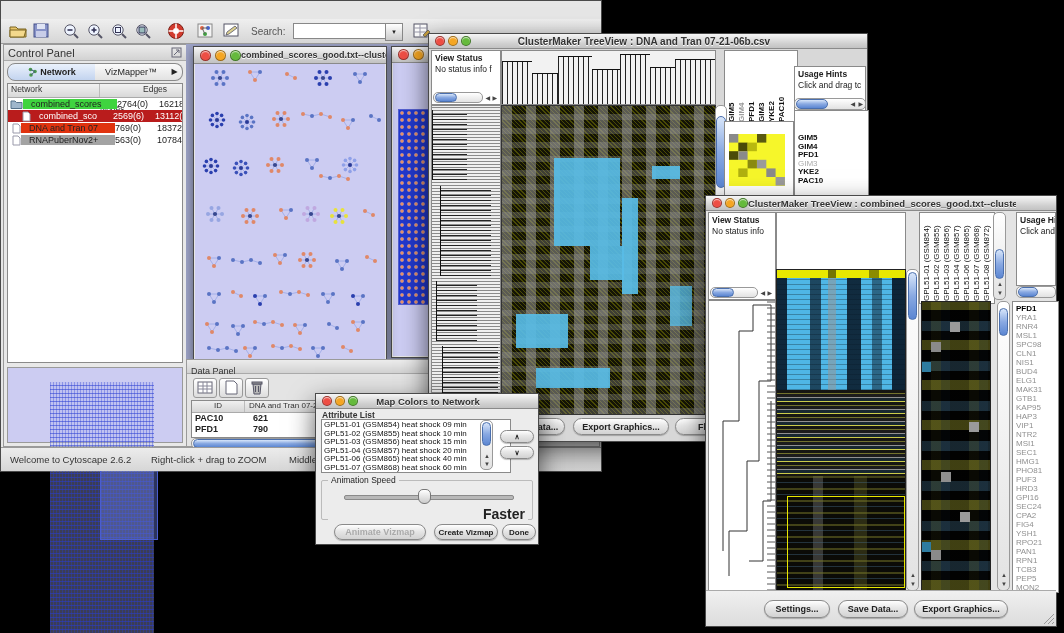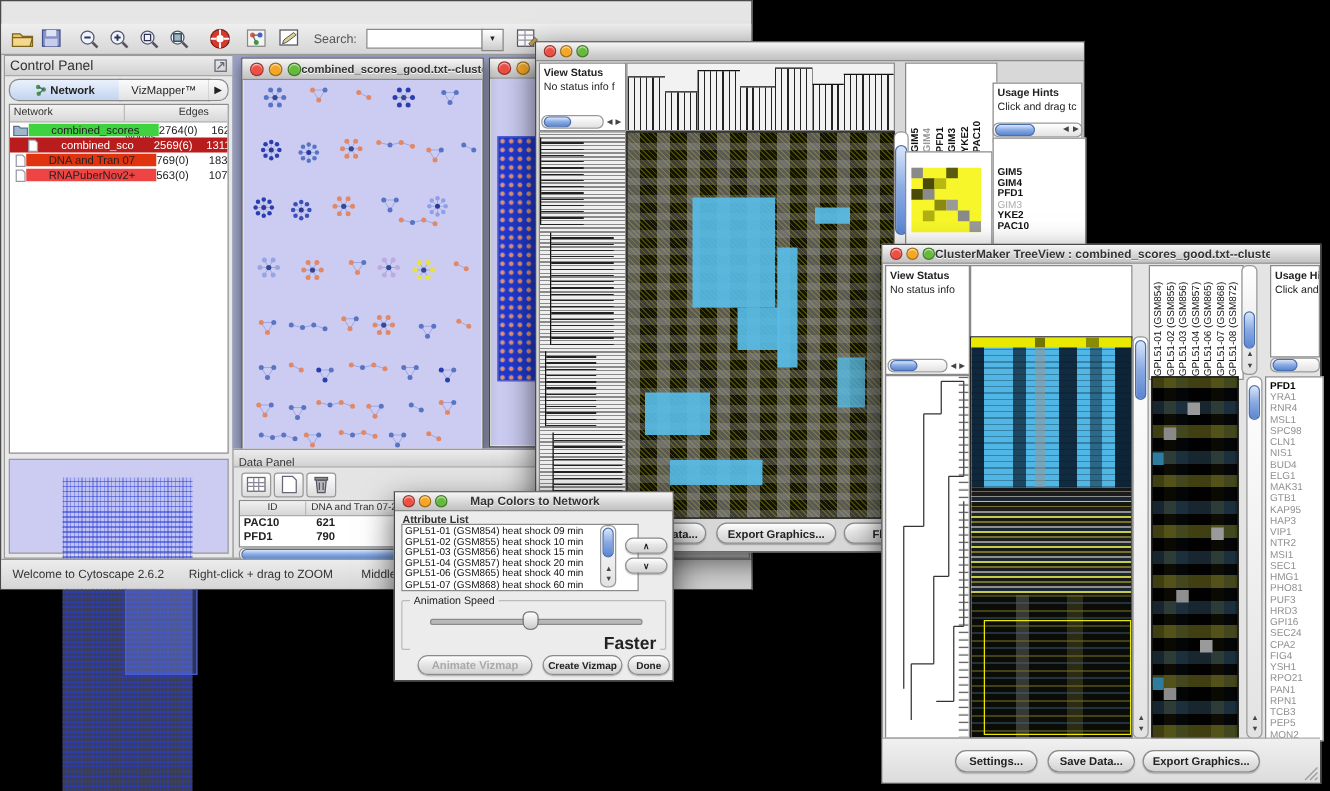--- a/index.html
+++ b/index.html
@@ -24,21 +24,21 @@
     display:flex;align-items:center;justify-content:center;box-shadow:0 1px 1px rgba(0,0,0,.25);}
   .aqua.dis{color:#aaa;font-weight:bold;}
   .sb{position:absolute;background:linear-gradient(#fff,#e2e2e2);border:1px solid #999;overflow:hidden;}
   .sbthumb{position:absolute;border-radius:6px;border:1px solid #4a6fae;
     background:linear-gradient(#d8e6fa,#89a9e2 50%,#5b86d2);}
   .sbarrow{position:absolute;font-size:6px;color:#444;line-height:1;}
   .icon-btn{position:absolute;border:1px solid #999;border-radius:3px;
     background:linear-gradient(#fff,#ddd);}
   
   .nt-row{position:relative;height:12px;font-size:9px;display:flex;align-items:center;white-space:nowrap;}
-  .nt-name{width:86px;overflow:hidden;padding-left:18px;}
+  .nt-name{width:86px;overflow:hidden;padding-left:8px;}
   .nt-nodes{width:42px;overflow:hidden;} .nt-edges{flex:1;overflow:hidden;}
   .rot-labels{display:flex;align-items:stretch;}
   .rot-labels div{writing-mode:vertical-rl;transform:rotate(180deg);font-size:8px;color:#111;
      width:10px;overflow:hidden;white-space:nowrap;}
   .tv1-collab div:nth-child(2){color:#999;}
   .tv1-rowlab div{font-size:8px;font-weight:bold;line-height:8.6px;height:8.6px;color:#111;}
   .tv1-rowlab div:nth-child(4){color:#aaa;font-weight:normal;}
   .gene-list div{font-size:8px;line-height:9px;height:9px;color:#909090;white-space:nowrap;overflow:hidden;}
   .gene-list div:first-child{color:#000;font-weight:bold;}
   .attr-list div{font-size:8px;line-height:8.6px;height:8.6px;white-space:nowrap;overflow:hidden;color:#111;}
@@ -174,21 +174,21 @@
               <path d="M1,1 h5 l2,2 v7 h-7 z" fill="#fff" stroke="#99a"></path>
             </svg>
           <span class="nt-name" style="background:#e0330f;">DNA and Tran 07</span>
           <span class="nt-nodes">769(0)</span>
           <span class="nt-edges">183728(0)</span>
         </div>
         <div class="nt-row">
           <svg width="9" height="11" style="margin-left:4px">
               <path d="M1,1 h5 l2,2 v7 h-7 z" fill="#fff" stroke="#99a"></path>
             </svg>
-          <span class="nt-name" style="background:#ef4444;">RNAPuberNov2+</span>
+          <span class="nt-name" style="background:#a3a3a3;">RNAPuberNov2+</span>
           <span class="nt-nodes">563(0)</span>
           <span class="nt-edges">107847(0)</span>
         </div>
       </div>
 
       <div style="position:absolute;left:3px;top:322px;right:3px;bottom:3px;background:#ccccf2;border:1px solid #9a9a9a;">
         <div style="position:absolute;left:42px;top:14px;width:104px;height:252px;
              background-image:repeating-linear-gradient(0deg,rgba(40,60,210,.55) 0 1px,transparent 1px 4px),repeating-linear-gradient(90deg,rgba(40,60,210,.35) 0 1px,transparent 1px 3px);
              background-color:rgba(170,175,240,.35);"></div>
         <div style="position:absolute;left:92px;top:80px;width:56px;height:90px;
@@ -392,20 +392,21 @@
     </div>
   </div>
 
   <div class="win" id="treeview1" style="left:428px;top:33px;width:438px;height:407px;background:#d8d8d8;">
     <div class="titlebar" style="height:14px;">
       <div class="lights" style="gap:3px;">
           <div class="tl red" style="width:8px;height:8px"></div>
           <div class="tl org" style="width:8px;height:8px"></div>
           <div class="tl grn" style="width:8px;height:8px"></div>
         </div>
+      <div class="title" style="font-size:10px;">ClusterMaker TreeView : DNA and Tran 07-21-06b.csv</div>
       <div style="width:50px"></div>
     </div>
 
     <div class="panel" style="left:2px;top:16px;width:68px;height:53px;">
       <div class="ptxt"><b>View Status</b><br><span>No status info f</span></div>
       <div class="sb" style="left:1px;bottom:1px;width:48px;height:9px;border-radius:5px;">
           <div class="sbthumb" style="left:1px;top:0;bottom:0;width:20px;"></div>
         </div>
       <span class="sbarrow" style="right:10px;bottom:3px;">◀</span>
       <span class="sbarrow" style="right:3px;bottom:3px;">▶</span>

